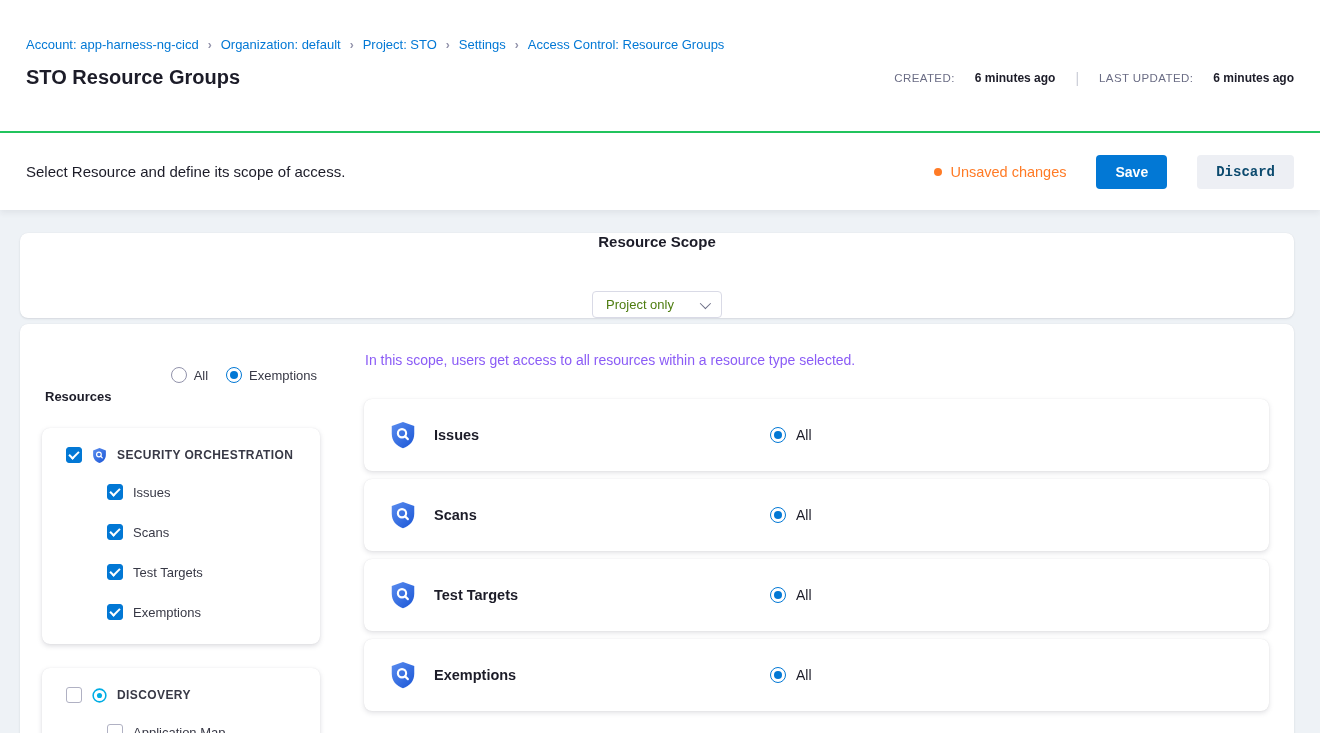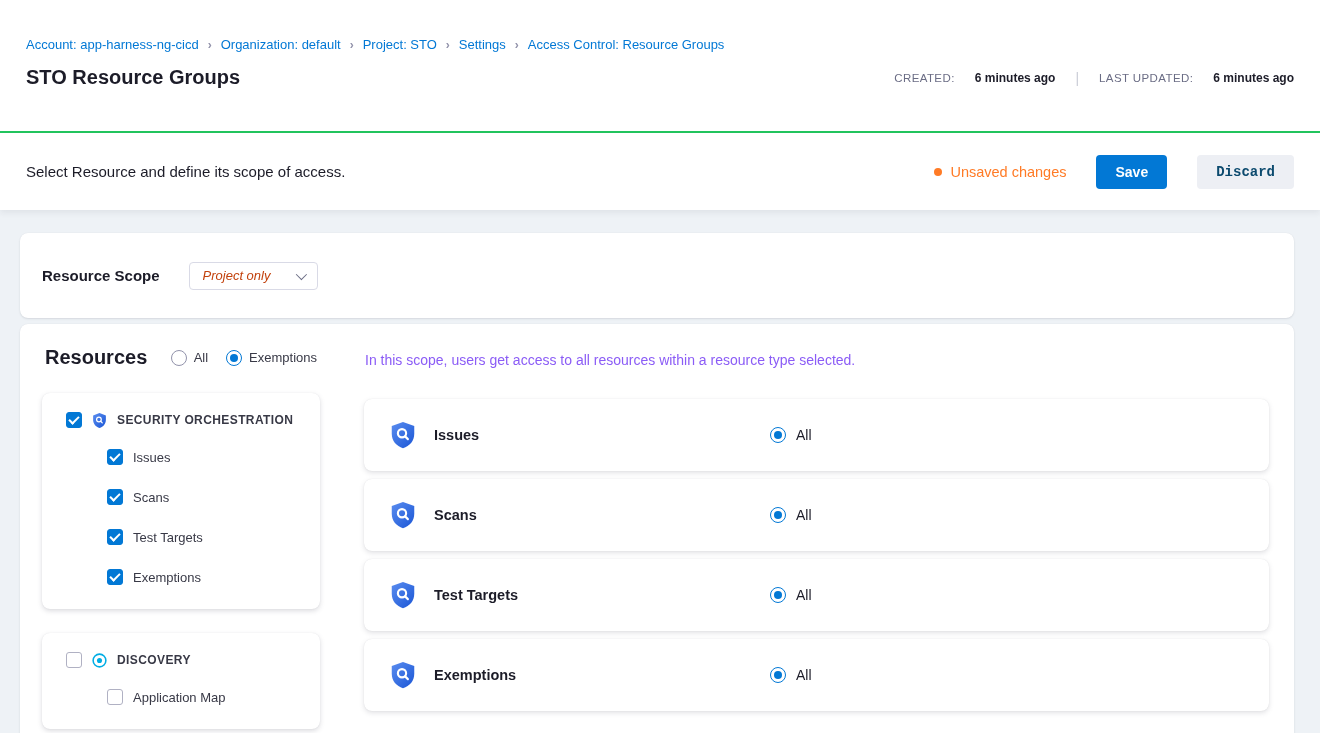--- a/index.html
+++ b/index.html
@@ -68,39 +68,39 @@
 
   
   .content { padding: 23px 26px 0 20px; }
 
   .scope-card {
     background: #ffffff;
     border-radius: 8px;
     height: 85px;
     display: flex;
     align-items: center;
-    gap: 29px;
+    gap: 41px;
     padding: 0 22px;
     box-shadow: 0 0 1px rgba(40,41,61,0.08), 0 1px 2px rgba(96,97,112,0.16);
     margin-bottom: 6px;
+    flex-direction: column;
   }
   .scope-label { font-size: 15px; font-weight: 700; color: #1c1c28; }
   .dropdown {
     height: 28px;
     border: 1px solid #d9dae6;
     border-radius: 4px;
     background: #ffffff;
     display: flex;
     align-items: center;
     gap: 26px;
     padding: 0 13px;
     font-size: 13px;
-    color: #c2410c;
+    color: #4d7c0f;
     cursor: pointer;
-    font-style: italic;
   }
   .chevron {
     width: 8px; height: 8px;
     border-right: 1.6px solid #6b6d85;
     border-bottom: 1.6px solid #6b6d85;
     transform: rotate(45deg) translateY(-2px);
     display: inline-block;
   }
 
   
@@ -109,21 +109,21 @@
     border-radius: 8px;
     box-shadow: 0 0 1px rgba(40,41,61,0.08), 0 1px 2px rgba(96,97,112,0.16);
     display: flex;
     min-height: 600px;
   }
   .resources-col { width: 321px; flex: none; padding-top: 22px; }
   .resources-head {
     display: flex; align-items: center; justify-content: space-between;
     padding: 0 24px 0 25px;
   }
-  .resources-title { font-size: 20px; font-weight: 700; color: #1c1c28; }
+  .resources-title { font-size: 13px; font-weight: 700; color: #1c1c28; margin-top: 43px; }
   .mode-radios { display: flex; align-items: center; gap: 18px; font-size: 13px; color: #383946; }
   .mode-radio { display: flex; align-items: center; gap: 7px; cursor: pointer; }
 
   .radio {
     width: 16px; height: 16px; border-radius: 50%;
     border: 1.5px solid #9293ab; background: #ffffff;
     display: inline-flex; align-items: center; justify-content: center;
     flex: none;
   }
   .radio.selected { border-color: #0278d5; }

